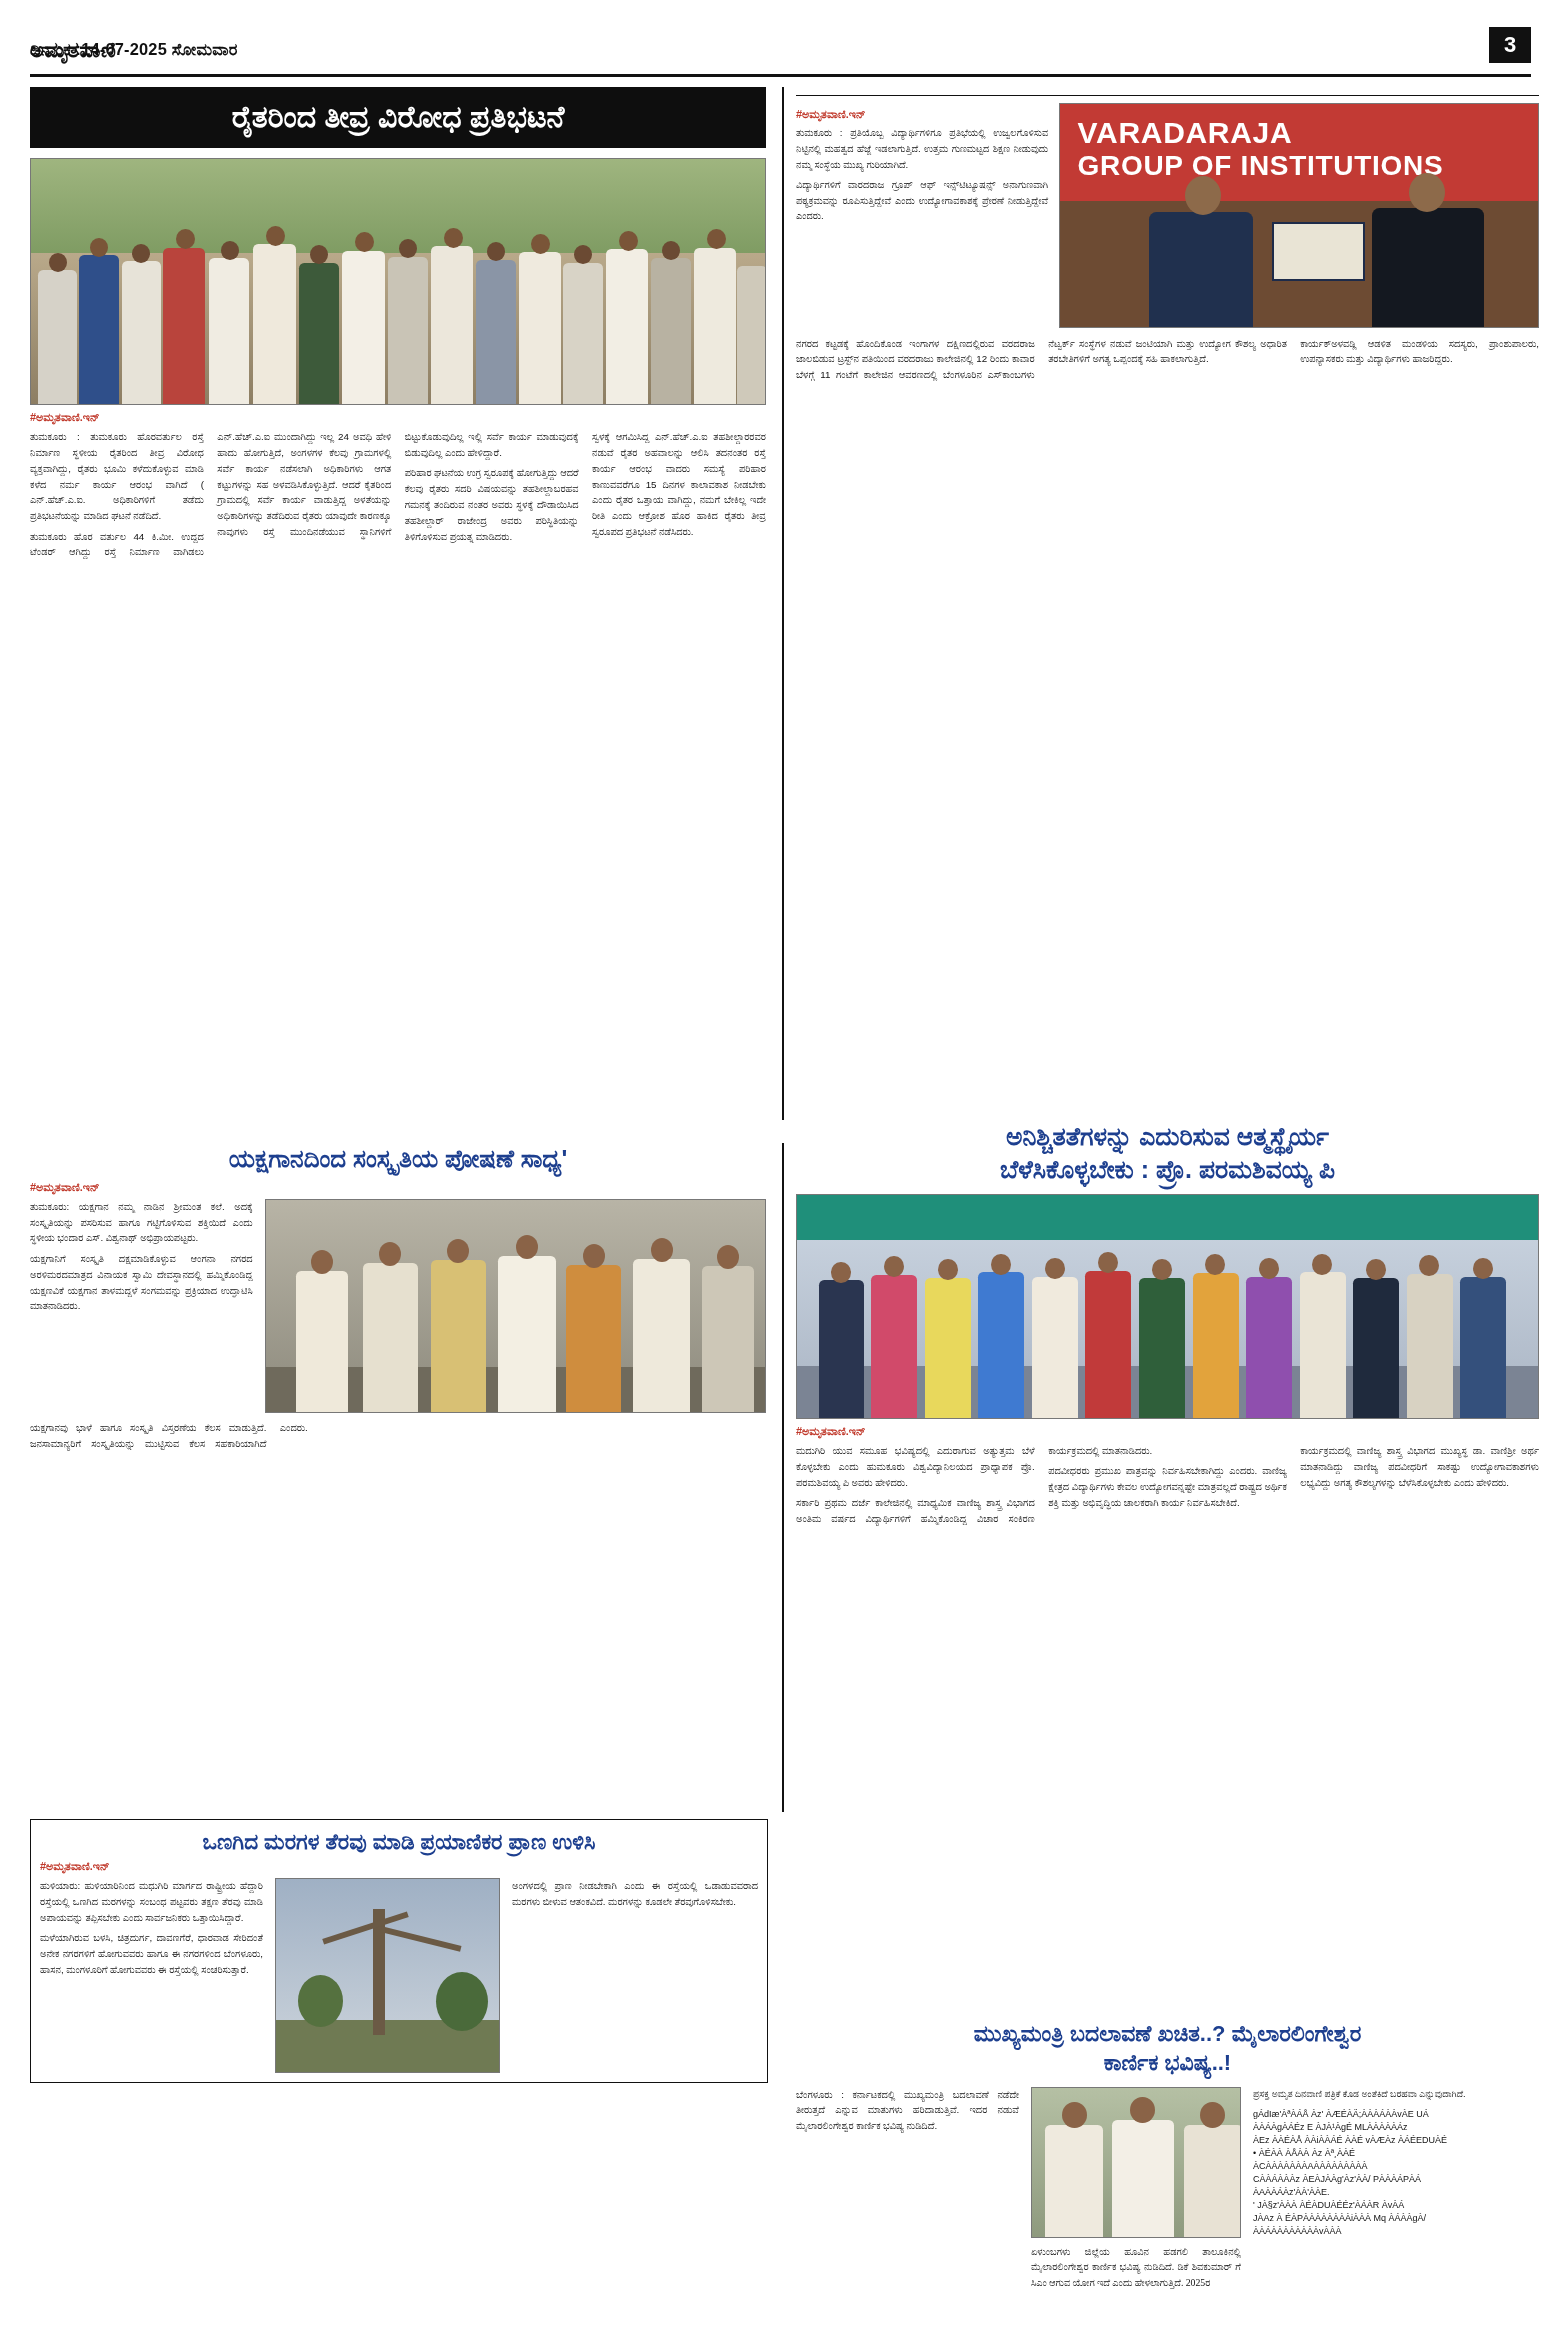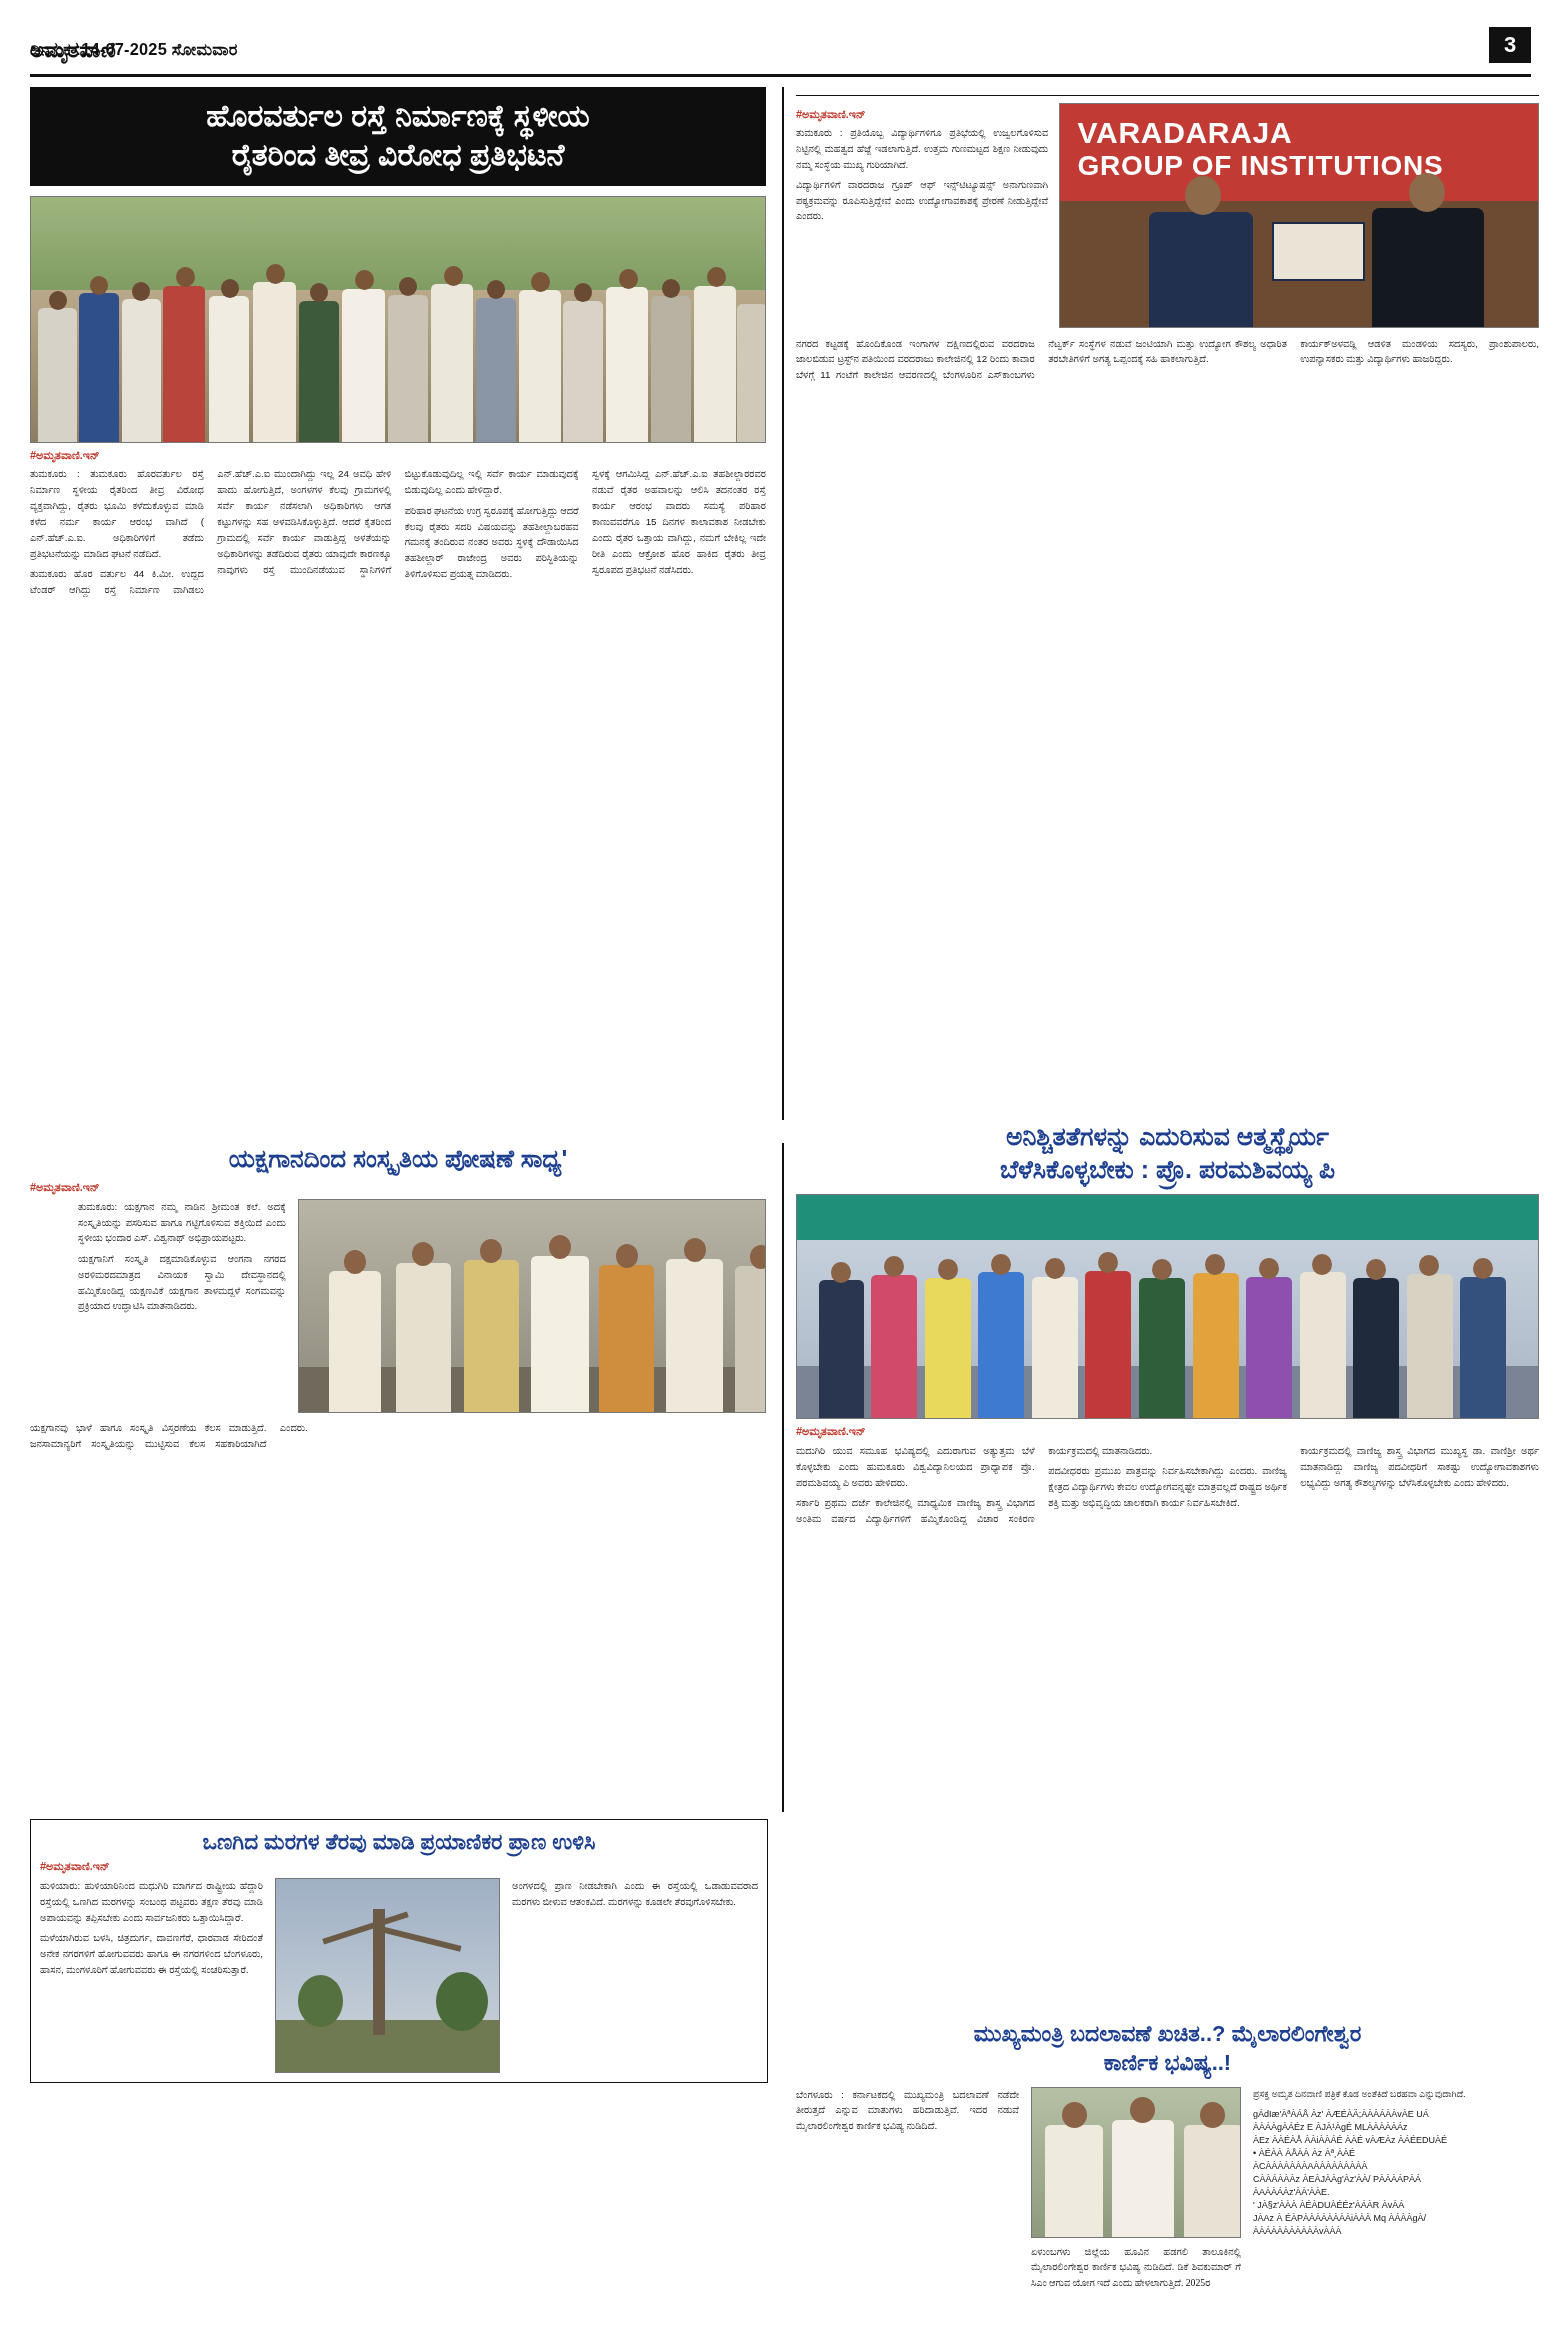--- a/index.html
+++ b/index.html
@@ -96,21 +96,20 @@
     <div class="mh-page">3</div>
   </div>
 
   <div class="body-wrap">
 
     <div class="rule-v" style="left:752px;top:0;height:1033px;"></div>
     <div class="rule-v" style="left:752px;top:1056px;height:669px;"></div>
 
     <div style="position:absolute;left:0;top:0;width:736px;">
       <div class="hl-box">
-        <span class="l1">ಹೊರವರ್ತುಲ ರಸ್ತೆ ನಿರ್ಮಾಣಕ್ಕೆ ಸ್ಥಳೀಯ</span>
         <span class="l2">ರೈತರಿಂದ ತೀವ್ರ ವಿರೋಧ ಪ್ರತಿಭಟನೆ</span>
       </div>
 
       <div class="photo" style="height:245px;margin-top:10.4px;">
         <div class="sky" style="background:linear-gradient(#9fb57f,#7e9b62);height:40%;"></div>
         <div class="ground" style="height:62%;background:linear-gradient(#b9a98a,#8d7e63);"></div>
 
         <div class="ppl" style="left:7.4px;width:39px;height:134px;background:#d6d2c8;"></div>
         <div class="head" style="left:18px;bottom:132px;width:18px;height:19.3px;background:#6b4a33;"></div>
         <div class="ppl" style="left:48px;width:40px;height:149px;background:#2f4f8a;"></div>
@@ -186,21 +185,21 @@
       <div class="col-text cols3" style="margin-top:7.4px;">
         <p>ನಗರದ ಕಟ್ಟಡಕ್ಕೆ ಹೊಂದಿಕೊಂಡ ಇಂಗಾಗಳ ದಕ್ಷಿಣದಲ್ಲಿರುವ ವರದರಾಜ ಜಾಲಬಿಡುವ ಟ್ರಸ್ಟ್‌ನ ಪತಿಯಿಂದ ವರದರಾಜು ಕಾಲೇಜಿನಲ್ಲಿ 12 ರಿಂದು ಕಾವಾರ ಬೆಳಗ್ಗೆ 11 ಗಂಟೆಗೆ ಕಾಲೇಜಿನ ಆವರಣದಲ್ಲಿ ಬೆಂಗಳೂರಿನ ಎಸ್‌ಕಾಂಬಗಳು ನೆಟ್ವರ್ಕ್ ಸಂಸ್ಥೆಗಳ ನಡುವೆ ಜಂಟಿಯಾಗಿ ಮತ್ತು ಉದ್ಯೋಗ ಕೌಶಲ್ಯ ಅಧಾರಿತ ತರಬೇತಿಗಳಿಗೆ ಅಗತ್ಯ ಒಪ್ಪಂದಕ್ಕೆ ಸಹಿ ಹಾಕಲಾಗುತ್ತಿದೆ.</p>
         <p>ಕಾರ್ಯಕ್ಅಳವಡ್ಲಿ ಆಡಳಿತ ಮಂಡಳಿಯ ಸದಸ್ಯರು, ಪ್ರಾಂಶುಪಾಲರು, ಉಪನ್ಯಾಸಕರು ಮತ್ತು ವಿದ್ಯಾರ್ಥಿಗಳು ಹಾಜರಿದ್ದರು.</p>
       </div>
     </div>
 
     <div style="position:absolute;left:0;top:1056px;width:736px;">
       <div class="hl-plain" style="font-size:24.5px;color:#1d3f8f;">ಯಕ್ಷಗಾನದಿಂದ ಸಂಸ್ಕೃತಿಯ ಪೋಷಣೆ ಸಾಧ್ಯ'</div>
       <div class="credit-left" style="text-align:left;margin-top:6px;">#ಅಮೃತವಾಣಿ.ಇನ್</div>
 
-      <div style="display:flex;gap:12px;margin-top:1.5px;margin-left:48px;">
+      <div style="display:flex;gap:12px;margin-top:1.5px;">
         <div style="width:223px;" class="col-text">
           <p>ತುಮಕೂರು: ಯಕ್ಷಗಾನ ನಮ್ಮ ನಾಡಿನ ಶ್ರೀಮಂತ ಕಲೆ. ಅದಕ್ಕೆ ಸಂಸ್ಕೃತಿಯನ್ನು ಪಸರಿಸುವ ಹಾಗೂ ಗಟ್ಟಿಗೊಳಿಸುವ ಶಕ್ತಿಯಿದೆ ಎಂದು ಸ್ಥಳೀಯ ಭಂದಾರ ಎಸ್. ವಿಶ್ವನಾಥ್ ಅಭಿಪ್ರಾಯಪಟ್ಟರು.</p>
           <p>ಯಕ್ಷಗಾನಿಗೆ ಸಂಸ್ಕೃತಿ ದಕ್ಷಮಾಡಿಕೊಳ್ಳುವ ಆಂಗನಾ ನಗರದ ಅರಳಿಮರದಮಾತ್ರದ ವಿನಾಯಕ ಸ್ವಾಮಿ ದೇವಸ್ಥಾನದಲ್ಲಿ ಹಮ್ಮಿಕೊಂಡಿದ್ದ ಯಕ್ಷಣವಿಕೆ ಯಕ್ಷಗಾನ ತಾಳಮದ್ದಳೆ ಸಂಗಮವನ್ನು ಪ್ರಕ್ರಿಯಾದ ಉದ್ಘಾಟಿಸಿ ಮಾತನಾಡಿದರು.</p>
         </div>
         <div class="photo" style="width:500px;height:212px;">
           <div style="position:absolute;inset:0;background:linear-gradient(#b8b4a6,#8d8a7d);"></div>
           <div style="position:absolute;left:0;right:0;bottom:0;height:45px;background:#6f6a5c;"></div>
           <div class="ppl" style="left:30px;width:52px;height:141px;background:#efe9da;"></div>
           <div class="head" style="left:45px;bottom:138px;width:22px;height:24px;background:#8a6347;"></div>
           <div class="ppl" style="left:97px;width:55px;height:149px;background:#e6e0cf;"></div>

